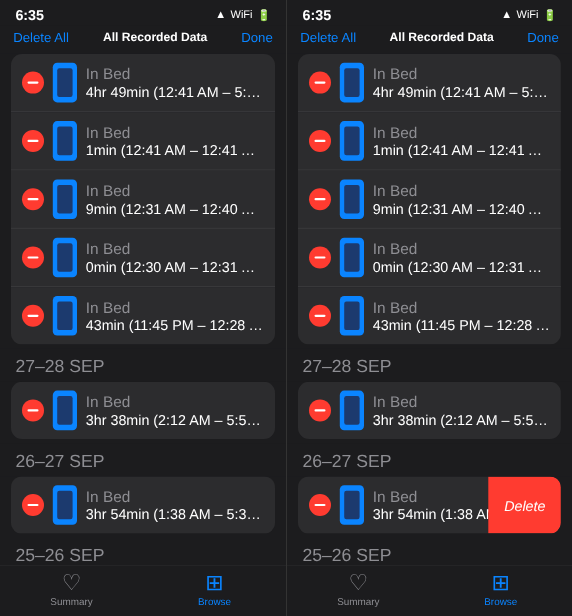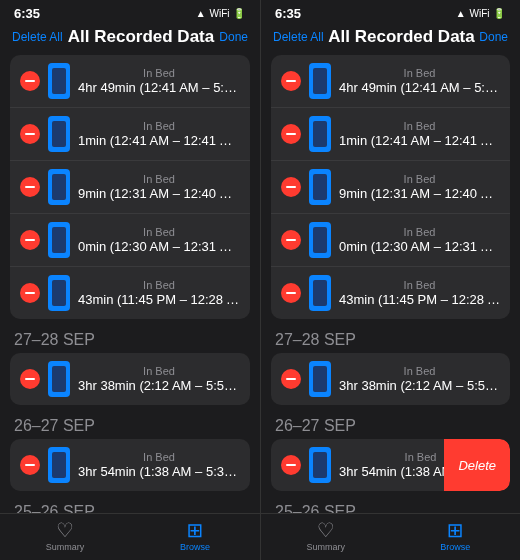--- a/index.html
+++ b/index.html
@@ -59,21 +59,21 @@
       background: #1c1c1e;
     }
 
     .nav-btn {
       font-size: 12px;
       color: #0a84ff;
       font-weight: 400;
     }
 
     .nav-title {
-      font-size: 17px;
+      font-size: 11px;
       font-weight: 600;
       color: #fff;
       text-align: center;
     }
 
     .scroll-area {
       flex: 1;
       overflow-y: auto;
       overflow-x: hidden;
       background: #1c1c1e;
@@ -128,24 +128,23 @@
       background: #1c3a6e;
       border-radius: 2px;
     }
 
     .record-info {
       flex: 1;
       min-width: 0;
     }
 
     .record-label {
-      font-size: 11px;
+      font-size: 14px;
       color: #8e8e93;
       margin-bottom: 1px;
-      text-align: center;
     }
 
     .record-value {
       font-size: 13px;
       color: #fff;
       font-weight: 400;
       white-space: nowrap;
       overflow: hidden;
       text-overflow: ellipsis;
     }

